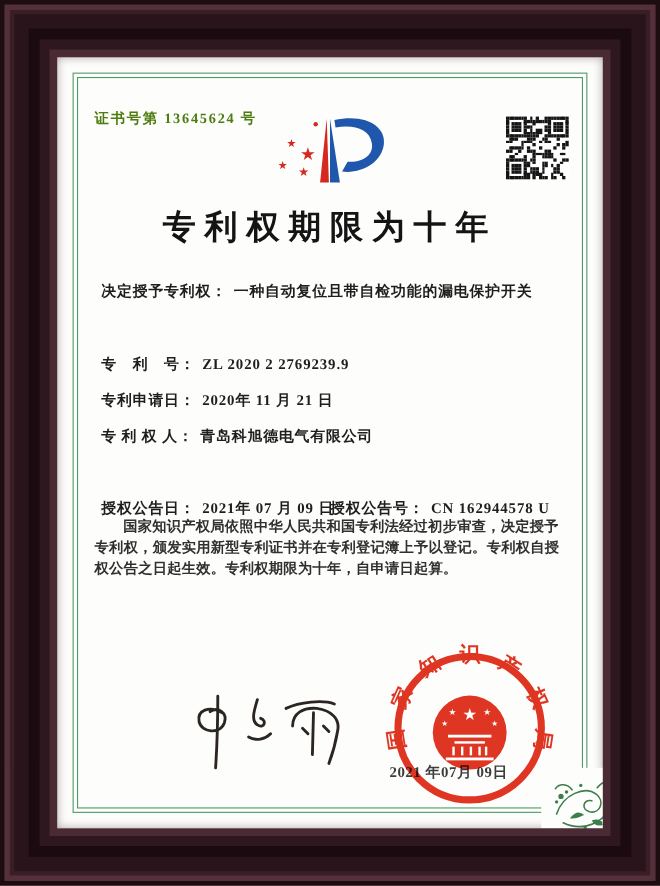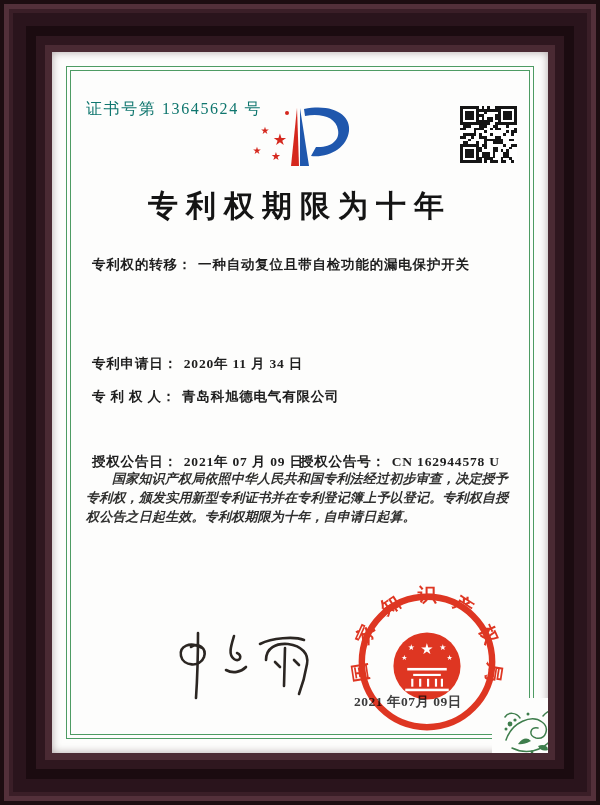--- a/index.html
+++ b/index.html
@@ -21,33 +21,33 @@
 
   
   .gline-outer{position:absolute;inset:66px;border:1px solid #4d9b63;z-index:2;}
   .gline-inner{position:absolute;inset:70px;border:1px solid #4d9b63;z-index:2;}
   .corner-patch{position:absolute;left:492px;top:698px;width:70px;height:62px;
                 background:#fdfdfc;z-index:3;}
   .ornament{position:absolute;left:498px;top:702px;z-index:4;}
 
   
   .content{position:absolute;inset:0;z-index:5;}
-  .cert-number{position:absolute;left:86px;top:99px;font-size:16px;
-               letter-spacing:1.6px;color:#0f766e;font-weight:400;}
+  .cert-number{position:absolute;left:86px;top:99px;font-size:13px;
+               letter-spacing:1.6px;color:#4d7c0f;font-weight:700;}
   .logo{position:absolute;left:242px;top:100px;}
   .qr{position:absolute;left:460px;top:106px;width:57px;height:57px;background:#fff;}
   .qr i{position:absolute;width:2.8px;height:2.8px;background:#151515;display:block;}
   .title{position:absolute;left:0;right:0;top:186px;text-align:center;
          font-size:30px;font-weight:700;letter-spacing:8px;color:#141414;}
   .frow{position:absolute;left:92px;right:66px;font-size:13.5px;font-weight:600;
         color:#1e1e1e;letter-spacing:.8px;white-space:nowrap;}
   .frow .val{margin-left:6px;}
   .grant2{position:absolute;left:208px;top:0;}
   .paras{position:absolute;left:86px;top:470px;width:434px;font-size:13px;
-         line-height:1.45;color:#30302f;font-style:italic;font-weight:600;
+         line-height:1.45;color:#30302f;font-weight:600;
          letter-spacing:.2px;}
   .paras p{margin:0 0 3px 0;text-indent:2em;}
 
   .signer{position:absolute;left:98px;top:662px;font-size:15px;font-weight:700;
           color:#222;font-family:"Liberation Sans", sans-serif;line-height:1.8;}
   .signature{position:absolute;left:168px;top:628px;}
   .seal-date{position:absolute;left:354px;top:693px;font-size:13.5px;color:#3d3d3d;
              letter-spacing:.5px;font-weight:600;z-index:5;}
   .seal{position:absolute;left:348px;top:583px;z-index:6;mix-blend-mode:multiply;
         opacity:.95;pointer-events:none;}
@@ -325,24 +325,27 @@
       <i style="left:32.519999999999996px;top:54.2px"></i>
       <i style="left:35.23px;top:54.2px"></i>
       <i style="left:40.65px;top:54.2px"></i>
       <i style="left:43.36px;top:54.2px"></i>
       <i style="left:51.49px;top:54.2px"></i>
     </div>
 
   <div class="title">专利权期限为十年</div>
 
   <div class="frow" style="top:256px">
-    <span>专利权的转移：</span><span class="val">一种自动复位且带自检功能的漏电保护开关</span>
+    <span>决定授予专利权：</span><span class="val">一种自动复位且带自检功能的漏电保护开关</span>
+  </div>
+  <div class="frow" style="top:322px">
+    <span>专　利　号：</span><span class="val">ZL 2020 2 2769239.9</span>
   </div>
   <div class="frow" style="top:355px">
-    <span>专利申请日：</span><span class="val">2020年 11 月 34 日</span>
+    <span>专利申请日：</span><span class="val">2020年 11 月 21 日</span>
   </div>
   <div class="frow" style="top:388px">
     <span>专 利 权 人：</span><span class="val">青岛科旭德电气有限公司</span>
   </div>
 
   <div class="frow" style="top:453px">
     <span><span>授权公告日：</span><span class="val">2021年 07 月 09 日</span></span>
     <span class="grant2"><span>授权公告号：</span><span class="val">CN 162944578 U</span></span>
   </div>
 

